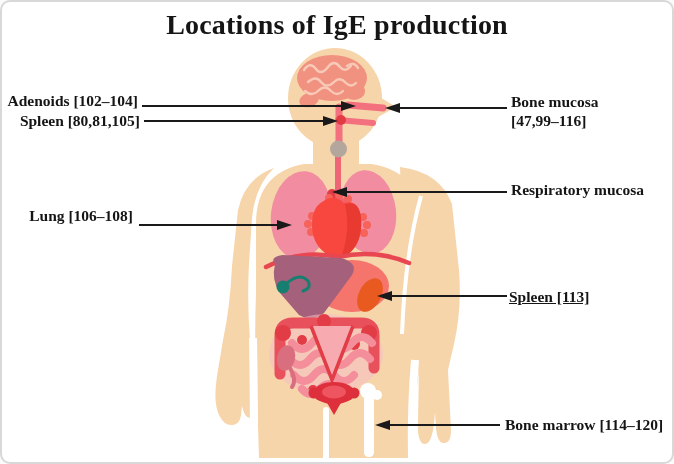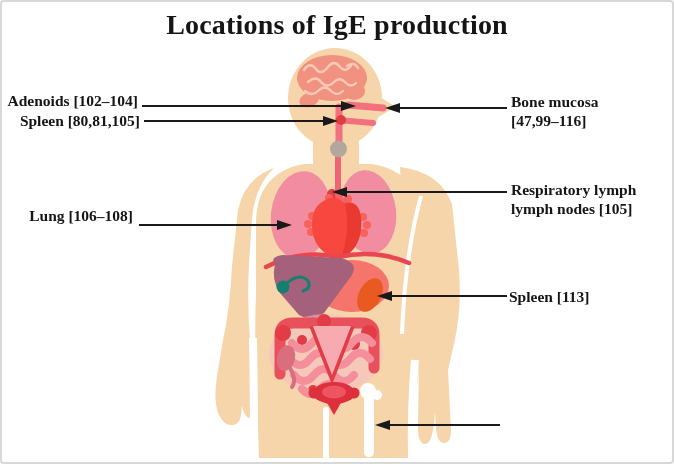--- a/index.html
+++ b/index.html
@@ -1,36 +1,36 @@
 <!DOCTYPE html>
 <html><head>
 <meta charset="utf-8">
 <style>
   html,body { margin:0; padding:0; background:#fbfbfb; }
   .card {
     position:relative; width:674px; height:464px; box-sizing:border-box;
-    background:#ffffff; border:2px solid #d8d8d8; border-radius:4px;
+    background:#ffffff; border:2px solid #d8d8d8; border-radius:10px;
     overflow:hidden; font-family:"Liberation Serif", serif;
   }
   .title {
     position:absolute; top:7px; left:0; width:100%; text-align:center;
     font-size:28px; font-weight:bold; color:#151515; letter-spacing:.2px;
   }
   svg.fig { position:absolute; left:0; top:0; width:674px; height:464px; }
   .lbl {
     position:absolute; font-weight:bold; font-size:15.5px; line-height:18.5px;
     color:#151515; white-space:nowrap;
   }
   .lbl.ra { text-align:center; }
   .la { top:90px;  right:534px; }
   .lt { top:110px; right:532px; }
   .ll { top:205px; right:539px;margin-left:32px; }
   .ln { top:91px;  left:509px; }
   .lr { top:179px; left:509px; }
-  .ls { top:286px; left:507px; }
+  .ls { top:286px; left:507px;text-decoration:underline; }
   .lb { top:414px; left:503px; }
 </style>
 </head>
 <body>
 
 <div class="card">
 
   <div class="title">Locations of IgE production</div>
 
   <svg class="fig" viewBox="0 0 674 464" aria-hidden="true">
@@ -178,20 +178,22 @@
     <span>Spleen [80,81,105]</span>
   </div>
   <div class="lbl ra ll">
     <span>Lung [106–108]</span>
   </div>
   <div class="lbl ln">
     <div>Bone mucosa</div>
     <div>[47,99–116]</div>
   </div>
   <div class="lbl lr">
-    <div>Respiratory lymph</div>
-    <div>lymph nodes [105]</div>
+    <div>Respiratory mucosa</div>
   </div>
   <div class="lbl ls">
     <span>Spleen [113]</span>
+  </div>
+  <div class="lbl lb">
+    <span>Bone marrow [114–120]</span>
   </div>
 
 </div>
 
 </body></html>

